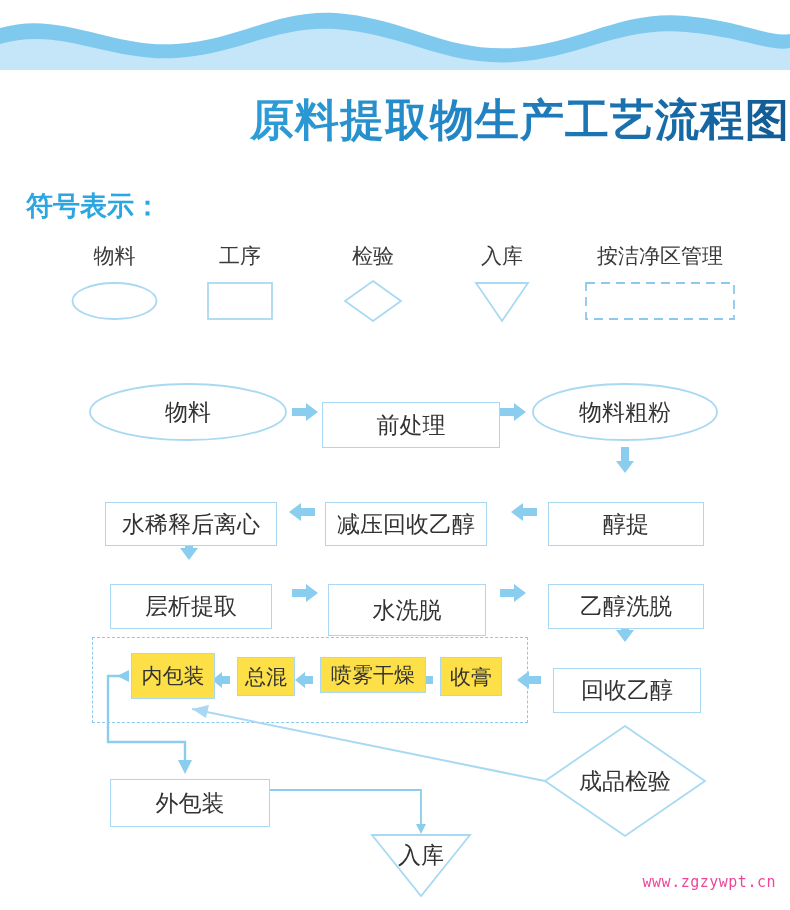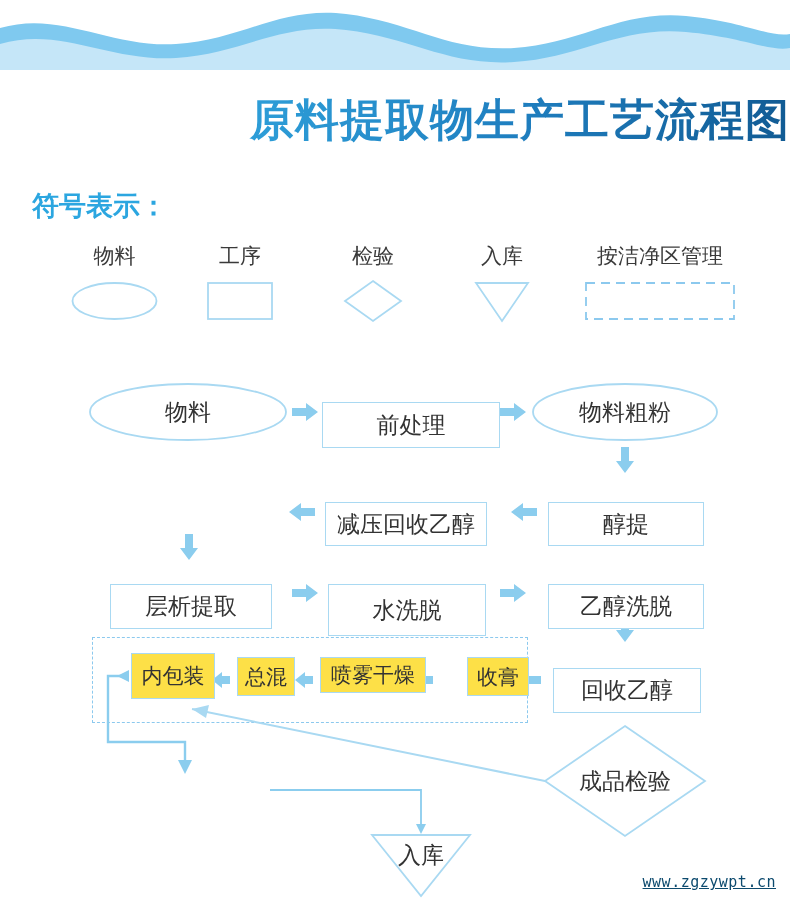--- a/index.html
+++ b/index.html
@@ -51,21 +51,20 @@
 
   
   #legend-heading {
     position: absolute;
     left: 26px;
     top: 188px;
     font-size: 27px;
     font-weight: bold;
     color: #2ba6e0;
     white-space: nowrap;
-    margin-left: 6px;
   }
 
   
   .legend-item {
     position: absolute;
     text-align: center;
   }
   .legend-label {
     font-size: 21px;
     color: #3a3a3a;
@@ -127,24 +126,23 @@
     pointer-events: none;
   }
 
   
   #watermark {
     position: absolute;
     right: 14px;
     top: 873px;
     font-family: "DejaVu Sans Mono", "Liberation Mono", monospace;
     font-size: 15px;
-    color: #0c4a6e;
+    color: #ec4899;
     letter-spacing: 0.5px;
     white-space: nowrap;
-    text-decoration: underline;
   }
 </style>
 </head>
 <body>
 
 <div id="stage">
 
   <svg id="wave-header" viewBox="0 0 790 70" preserveAspectRatio="none">
     <path d="M0,28 C60,10 110,48 176,44 C242,40 280,6 346,14 C412,22 448,52 514,48
              C580,44 620,10 686,16 C742,21 770,38 790,34 L790,62
@@ -278,29 +276,31 @@
     </g>
     <polygon points="192,709 209,705 206,718" fill="#a9d9f2"></polygon>
   </svg>
 
   <div class="node shape-label" style="left:90px; top:384px; width:196px; height:56px;">物料</div>
   <div class="node rect" style="left:322px; top:388px; width:178px; height:46px;">前处理</div>
   <div class="node shape-label" style="left:533px; top:384px; width:184px; height:56px;">物料粗粉</div>
 
   <div class="node rect" style="left:548px; top:488px; width:156px; height:44px;">醇提</div>
   <div class="node rect" style="left:325px; top:488px; width:162px; height:44px;">减压回收乙醇</div>
+  <div class="node rect" style="left:105px; top:488px; width:172px; height:44px;">水稀释后离心</div>
 
   <div class="node rect" style="left:110px; top:570px; width:162px; height:45px;">层析提取</div>
   <div class="node rect" style="left:328px; top:570px; width:158px; height:52px;">水洗脱</div>
   <div class="node rect" style="left:548px; top:570px; width:156px; height:45px;">乙醇洗脱</div>
 
   <div class="node rect" style="left:553px; top:654px; width:148px; height:45px;">回收乙醇</div>
-  <div class="node small-rect" style="left:440px; top:657px; width:62px; height:39px;margin-left:27px;">收膏</div>
+  <div class="node small-rect" style="left:440px; top:657px; width:62px; height:39px;">收膏</div>
   <div class="node small-rect" style="left:320px; top:657px; width:106px; height:36px;">喷雾干燥</div>
   <div class="node small-rect" style="left:237px; top:657px; width:58px; height:39px;">总混</div>
   <div class="node small-rect" style="left:131px; top:653px; width:84px; height:46px;">内包装</div>
 
+  <div class="node rect" style="left:110px; top:765px; width:160px; height:48px;">外包装</div>
   <div class="node shape-label" style="left:374px; top:838px; width:94px; height:34px;">入库</div>
   <div class="node shape-label" style="left:552px; top:762px; width:146px; height:38px;">成品检验</div>
 
   <div id="watermark">www.zgzywpt.cn</div>
 
 </div>
 
 </body></html>

